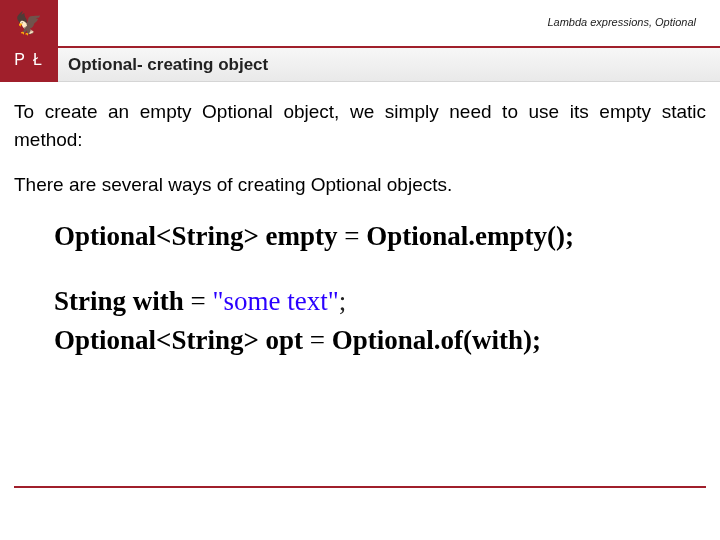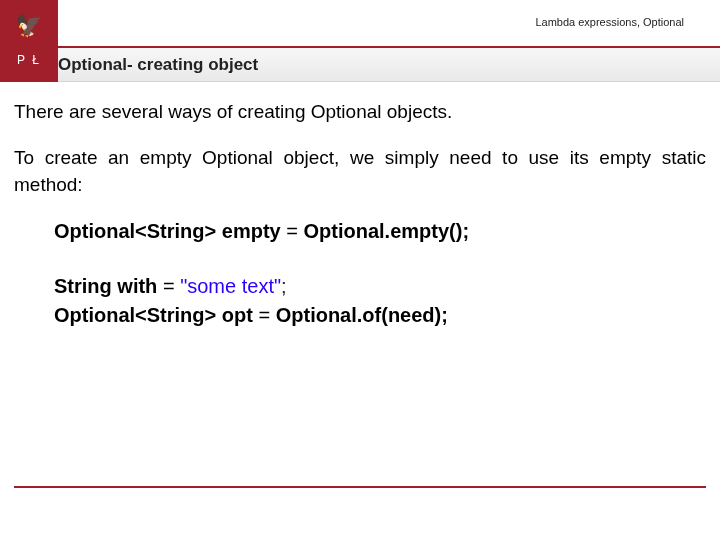--- a/index.html
+++ b/index.html
@@ -33,64 +33,65 @@
     display: flex;
     flex-direction: column;
     align-items: center;
     justify-content: center;
   }
   .logo-glyph {
     font-size: 22px;
     line-height: 1;
   }
   .logo-text {
-    font-size: 12px;
+    font-size: 16px;
     letter-spacing: 2px;
     margin-top: 16px;
   }
   .breadcrumb {
     position: absolute;
     top: 16px;
-    right: 36px;
+    right: 24px;
     font-size: 11px;
+    font-style: italic;
     color: #222;
     text-align: right;
   }
   .title-bar {
     position: absolute;
     left: 58px;
     right: 0;
     top: 46px;
     height: 36px;
     background: linear-gradient(#f7f7f7, #e9e9e9);
     border-top: 2px solid #a01f2b;
     border-bottom: 1px solid #d5d5d5;
     display: flex;
     align-items: center;
-    padding-left: 0;
+    padding-left: 10px;
     box-sizing: border-box;
   }
   .title-bar span {
     font-size: 17px;
     font-weight: bold;
     color: #222;
   }
   .content {
     padding: 16px 14px 0 14px;
     font-size: 19px;
     line-height: 1.45;
     color: #000;
   }
   .content p {
     margin: 0 0 18px 0;
     text-align: justify;
   }
   .code {
-    font-family: Liberation Sans, sans-serif;
-    font-size: 20px;
+    font-family: Liberation Serif, serif;
+    font-size: 27px;
     color: #222;
     margin: 6px 0 26px 40px;
     white-space: pre;
   }
   .code .kw   { font-weight: bold; color: #000; }
   .code .str  { color: #2a00ff; }
   .code .op   { color: #000; }
   .footer-rule {
     position: absolute;
     left: 14px;
@@ -111,27 +112,27 @@
       <div class="logo-text">P  Ł</div>
     </div>
     <div class="breadcrumb">Lambda expressions, Optional</div>
     <div class="title-bar">
       <span>Optional- creating object</span>
     </div>
   </div>
 
   <div class="content">
 
+    <p>To create an empty Optional object, we simply need to use its empty static method:</p>
+
     <p>There are several ways of creating Optional objects.</p>
-
-    <p>To create an empty Optional object, we simply need to use its empty static method:</p>
 
     <div class="code"><span class="kw">Optional&lt;String&gt; empty </span><span class="op">=</span><span class="kw"> Optional.empty();</span></div>
 
 
     <div class="code"><span class="kw">String with </span><span class="op">=</span><span> </span><span class="str">"some text"</span><span>;</span>
-<span class="kw">Optional&lt;String&gt; opt </span><span class="op">=</span><span class="kw"> Optional.of(need);</span></div>
+<span class="kw">Optional&lt;String&gt; opt </span><span class="op">=</span><span class="kw"> Optional.of(with);</span></div>
 
   </div>
 
   <div class="footer-rule"></div>
 
 </div>
 
 </body></html>

